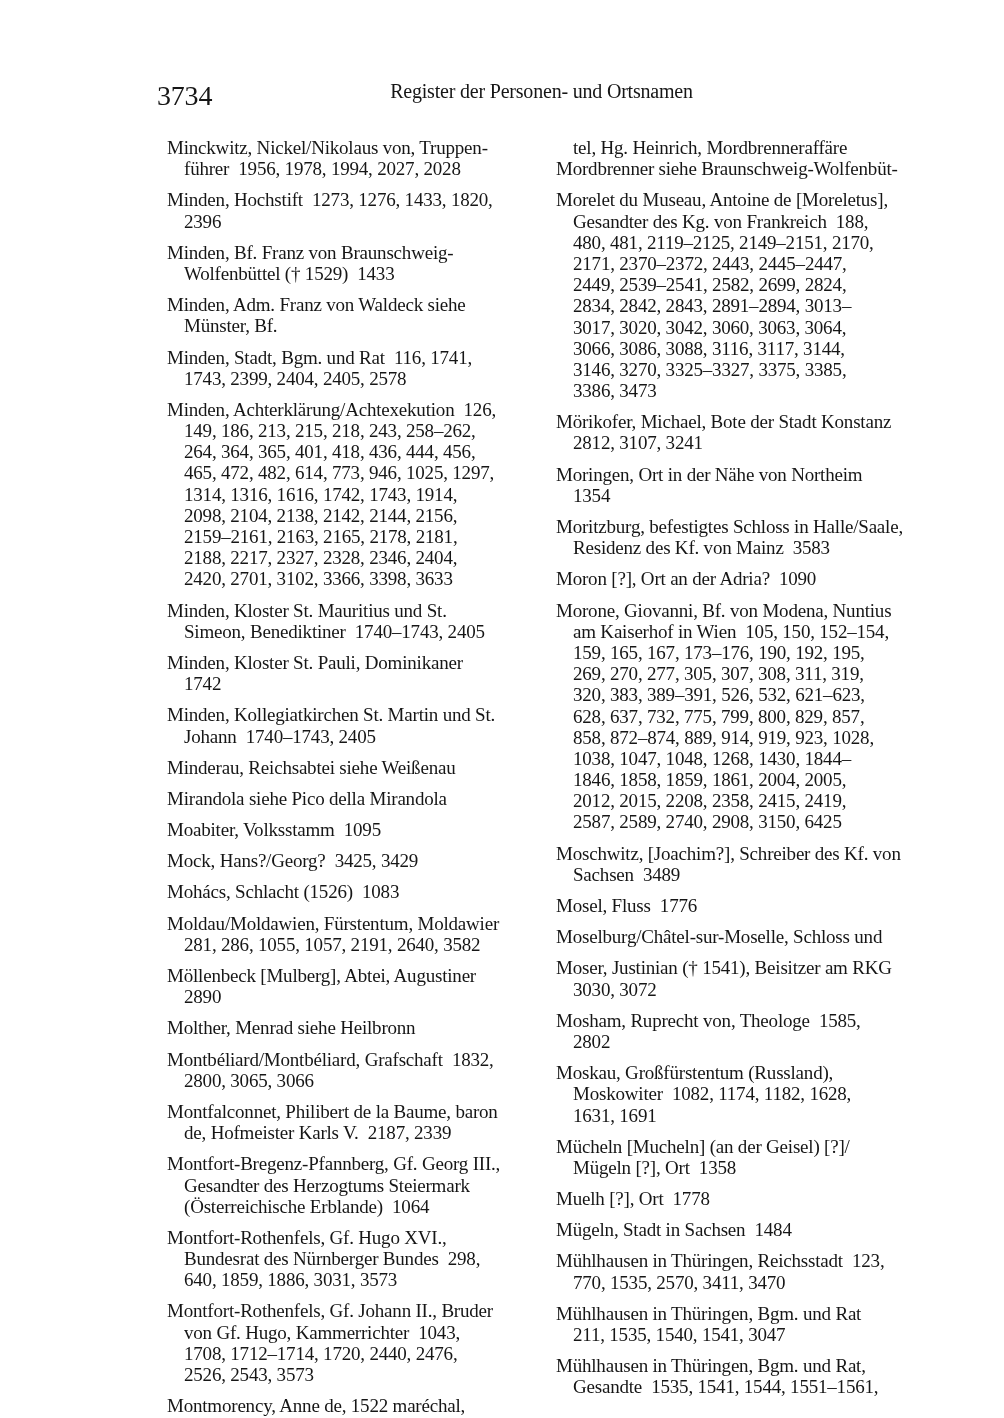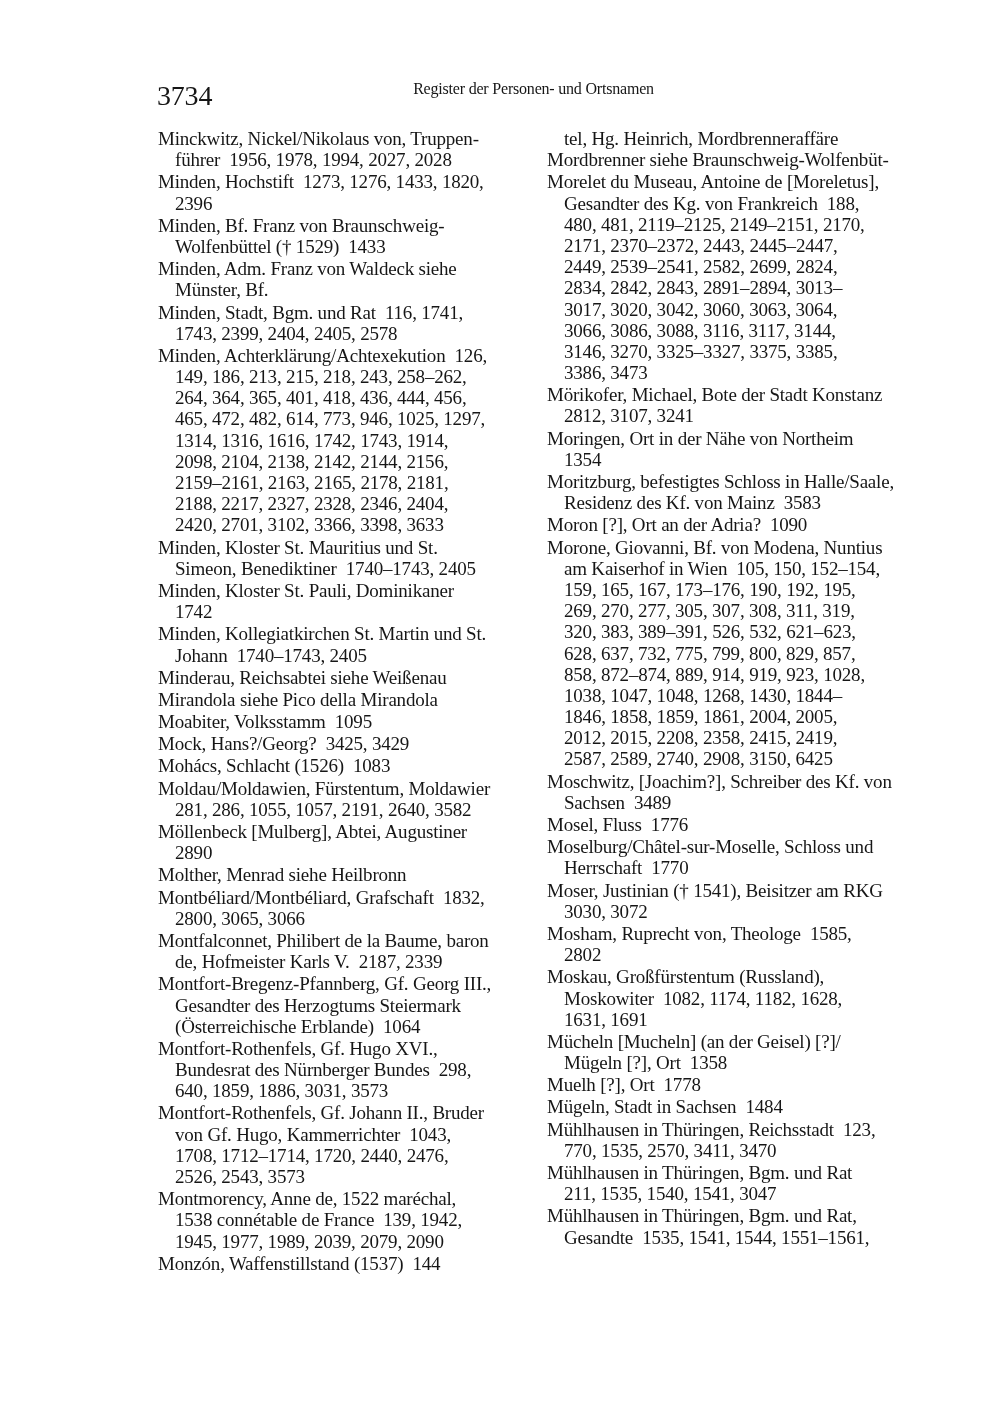--- a/index.html
+++ b/index.html
@@ -21,33 +21,33 @@
     width: 753px;
     height: 24px;
   }
   .pagenum {
     position: absolute;
     left: 0; top: 0;
     font-size: 28px;
   }
   .running-head {
     position: absolute;
-    left: 0; top: 0;
+    left: 8px; top: 0;
     width: 100%;
     text-align: center;
-    font-size: 16px;
+    font-size: 20px;
   }
   .col {
     position: absolute;
     top: 127px;
     width: 386px;
   }
   .col-left  { left: 157px; }
   .col-right { left: 546px; }
-  .entry { margin: 1px; }
+  .entry { margin: 10px; }
   .line {
     white-space: pre;
     height: 21.2px;
     line-height: 21.2px;
   }
   .line.cont { padding-left: 17px; }
 </style>
 </head>
 <body>
 
@@ -206,21 +206,20 @@
       </div>
       <div class="entry">
         <div class="line">Moschwitz, [Joachim?], Schreiber des Kf. von</div>
         <div class="line cont">Sachsen  3489</div>
       </div>
       <div class="entry">
         <div class="line">Mosel, Fluss  1776</div>
       </div>
       <div class="entry">
         <div class="line">Moselburg/Châtel-sur-Moselle, Schloss und</div>
-        <div class="line cont">Herrschaft  1770</div>
       </div>
       <div class="entry">
         <div class="line">Moser, Justinian († 1541), Beisitzer am RKG</div>
         <div class="line cont">3030, 3072</div>
       </div>
       <div class="entry">
         <div class="line">Mosham, Ruprecht von, Theologe  1585,</div>
         <div class="line cont">2802</div>
       </div>
       <div class="entry">

